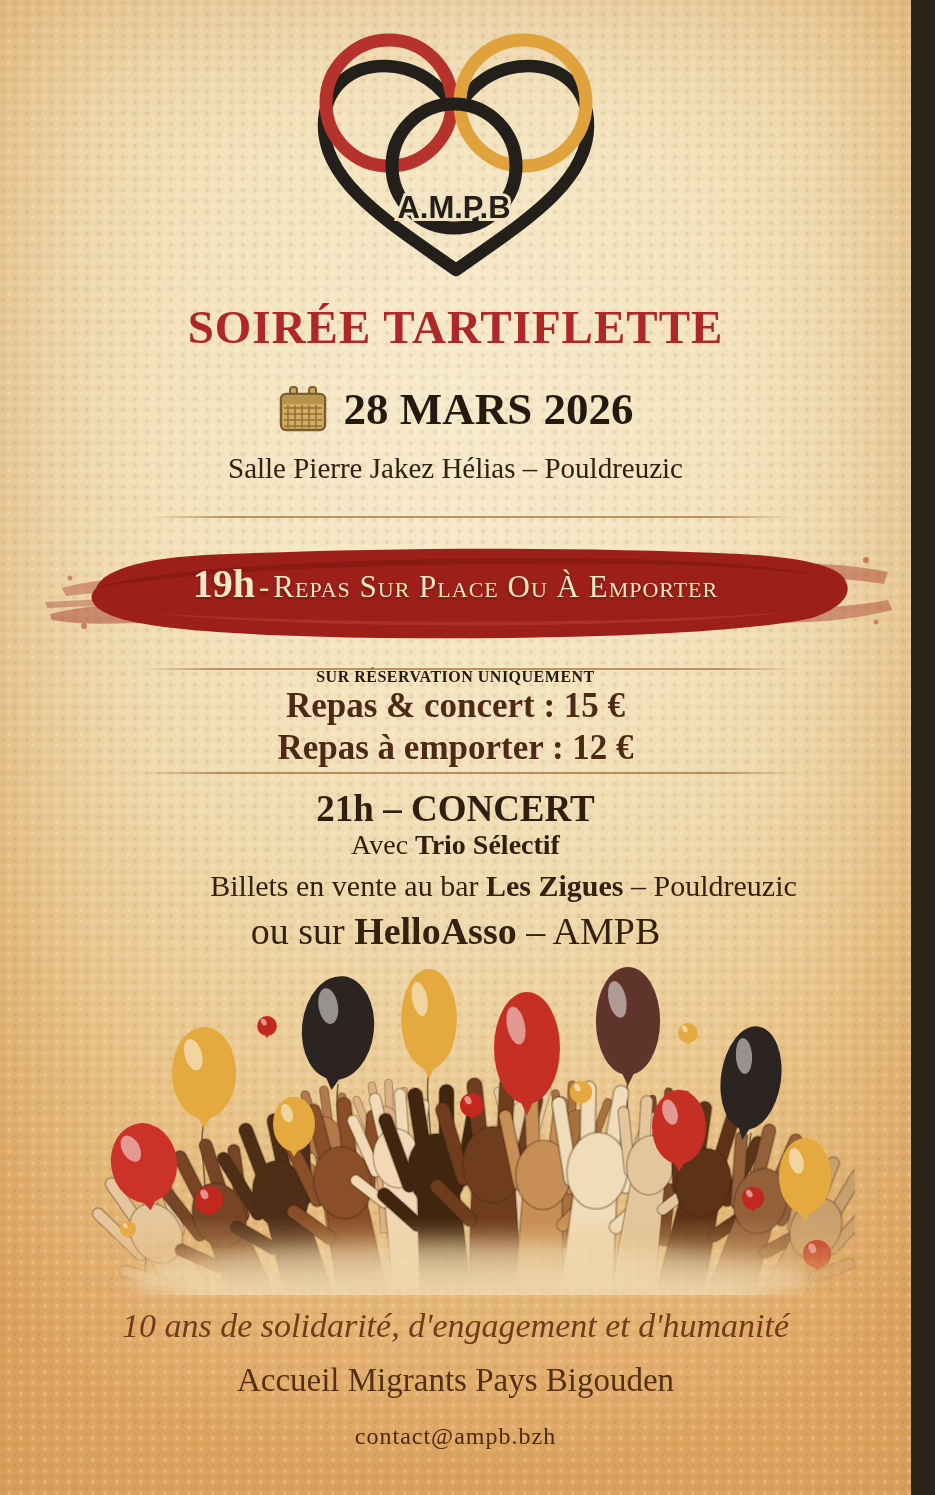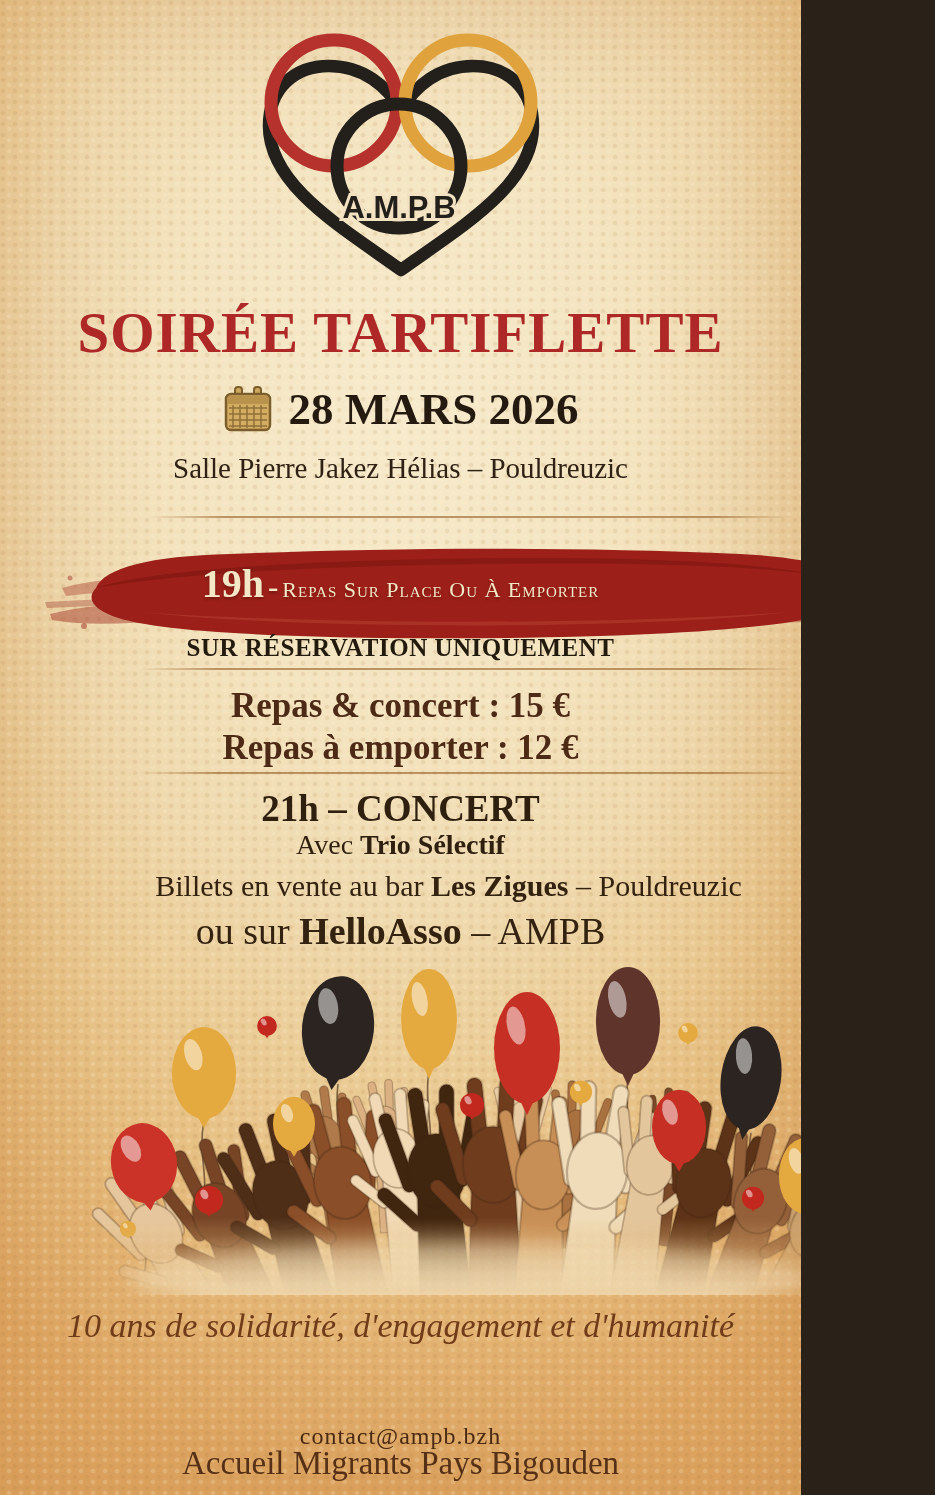--- a/index.html
+++ b/index.html
@@ -1,63 +1,63 @@
 <!DOCTYPE html>
 <html><head>
 <meta charset="utf-8">
 <style>
   html,body{margin:0;padding:0;background:#2a2118;}
   .poster{
     position:relative;
-    width:801px;height:1495px;
+    width:911px;height:1495px;
     overflow:hidden;
     font-family:"Liberation Serif","DejaVu Serif",serif;
     background:
       radial-gradient(95% 72% at 50% 27%,
         #f7ebcd 0%, #f4e4c0 30%, #efd9ae 48%,
         #ebcc96 63%, #e5ba7b 80%, #dfa764 100%);
     box-shadow:inset 0 0 140px rgba(190,120,50,.30);
   }
   
   .poster::before{
     content:"";position:absolute;inset:0;pointer-events:none;
     background-image:
       radial-gradient(circle at 3px 3px, rgba(166,112,48,.13) 1.6px, transparent 2.8px),
       radial-gradient(circle at 9px 8px, rgba(255,244,214,.20) 1.6px, transparent 2.8px);
     background-size:12px 11px;
   }
   .abs{position:absolute;left:0;width:100%;text-align:center;}
   .logo-wrap{position:absolute;top:28px;left:50%;transform:translateX(-50%);}
-  .title{top:300px;font-size:57px;font-weight:bold;color:#ae2827;letter-spacing:1px;}
+  .title{top:300px;font-size:47px;font-weight:bold;color:#ae2827;letter-spacing:1px;}
   .date-row{top:383px;display:flex;justify-content:center;align-items:center;gap:16px;}
   .date-text{font-size:45px;font-weight:bold;color:#241a10;text-align:center;}
   .venue{top:452px;font-size:29px;color:#2f2114;}
   .divider{position:absolute;height:2px;border-radius:1px;
     background:linear-gradient(to right, rgba(165,115,60,0), rgba(165,115,60,.72) 12%,
       rgba(165,115,60,.72) 88%, rgba(165,115,60,0));}
   .d1{top:516px;left:148px;width:645px;}
   .d2{top:668px;left:138px;width:660px;}
   .d3{top:772px;left:138px;width:660px;}
   .banner-svg{position:absolute;top:530px;left:0;}
   .banner-line{top:560px;color:#f4e7c6;text-shadow:0 2px 3px rgba(70,10,5,.45);}
   .banner-time{font-size:40px;font-weight:bold;}
   .banner-sep{font-size:31px;}
-  .banner-label{font-size:22px;font-variant:small-caps;font-variant-caps:small-caps;letter-spacing:1px;}
-  .note{top:634px;font-size:25px;font-weight:bold;color:#231a0e;letter-spacing:.5px;}
+  .banner-label{font-size:31px;font-variant:small-caps;font-variant-caps:small-caps;letter-spacing:1px;}
+  .note{top:668px;font-size:16px;font-weight:bold;color:#231a0e;letter-spacing:.5px;}
   .price1{top:686px;}
   .price2{top:728px;}
   .price{font-size:35px;font-weight:bold;color:#4d2a15;}
   .concert-heading{top:787px;font-size:37px;font-weight:bold;color:#2f1f0e;}
   .band-line{top:829px;font-size:28px;color:#2f1f0e;}
   .tickets-line{top:869px;font-size:30px;color:#342210;margin-left:48px;}
   .online-line{top:909px;font-size:38px;color:#342210;}
   .bold{font-weight:bold;}
   .illus{position:absolute;top:945px;left:85px;}
   .tagline{top:1307px;font-size:34px;font-style:italic;color:#6f3b19;}
-  .org{top:1445px;font-size:33px;color:#553016;}
+  .org{top:1362px;font-size:33px;color:#553016;}
   .email{top:1423px;font-size:24px;color:#4a2a12;letter-spacing:1px;}
   .logo-acronym{font-family:"Liberation Sans","DejaVu Sans",sans-serif;}
 </style>
 </head>
 <body>
 
 <div class="poster">
 
   <div class="logo-wrap">
     <svg width="280" height="258" viewBox="0 0 280 258">

